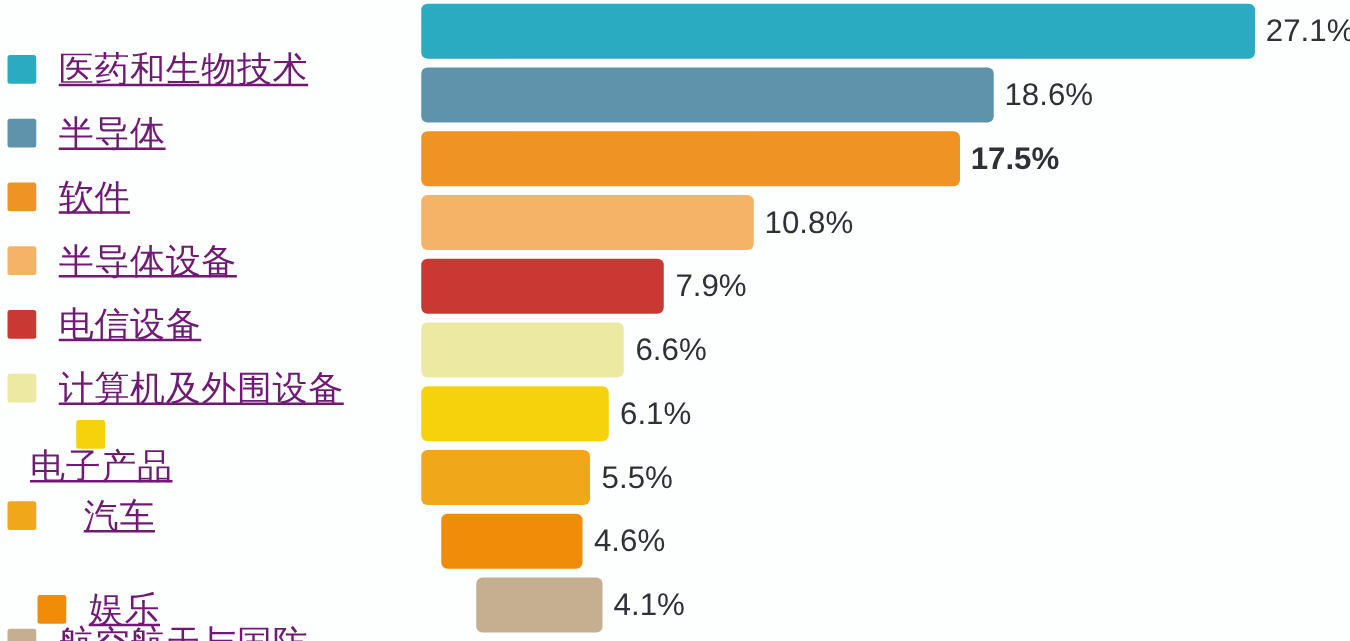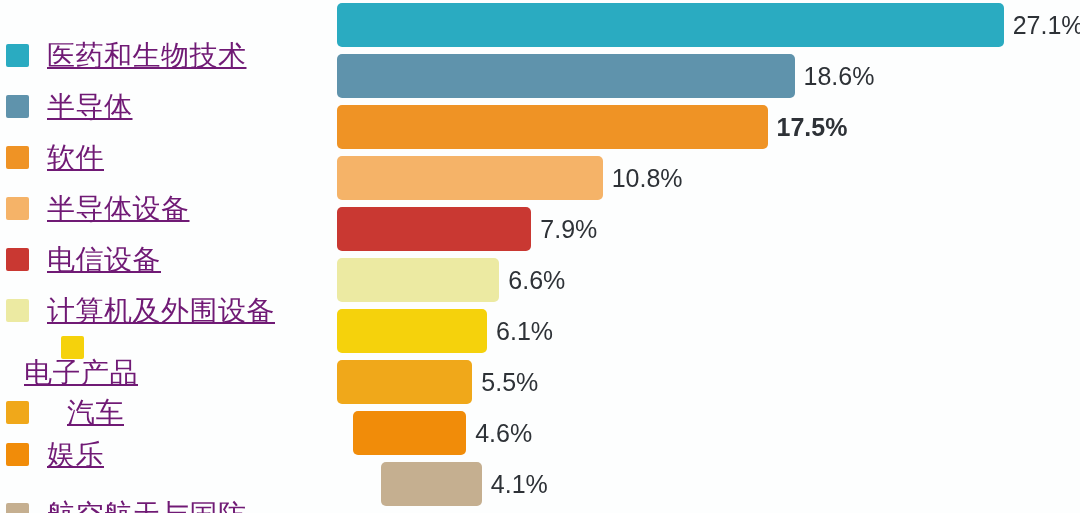--- a/index.html
+++ b/index.html
@@ -109,21 +109,21 @@
         <span class="legend-label">计算机及外围设备</span>
       </div>
       <div class="legend-item" style="top: 306px; flex-direction: column;">
         <span class="legend-swatch" style="background: rgb(245, 210, 12);"></span>
         <span class="legend-label">电子产品</span>
       </div>
       <div class="legend-item" style="top: 357px; gap: 20px;">
         <span class="legend-swatch" style="background: rgb(240, 168, 26);"></span>
         <span class="legend-label">汽车</span>
       </div>
-      <div class="legend-item" style="top: 399px;">
+      <div class="legend-item" style="top: 432px; margin-left: 24px;">
         <span class="legend-swatch" style="background: rgb(241, 140, 9);"></span>
         <span class="legend-label">娱乐</span>
       </div>
       <div class="legend-item" style="top: 459px;">
         <span class="legend-swatch" style="background: rgb(197, 175, 144);"></span>
         <span class="legend-label">航空航天与国防</span>
       </div>
     </div>
 
   <div id="plot">

